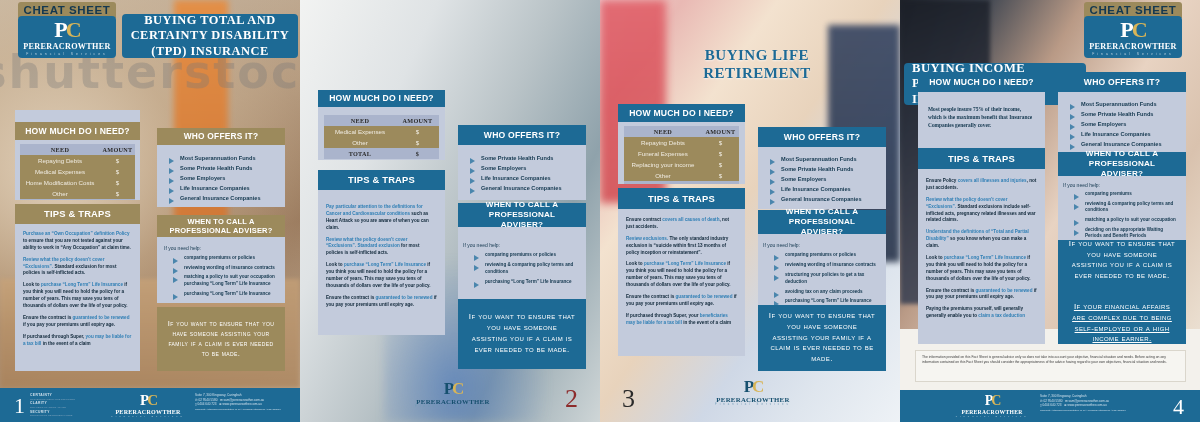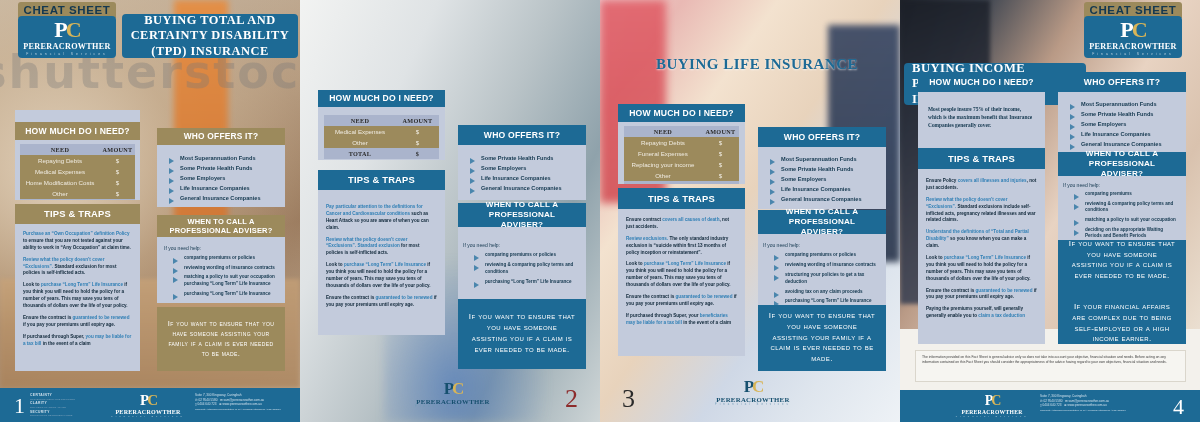--- a/index.html
+++ b/index.html
@@ -338,21 +338,21 @@
       <div class="lname" style="font-size:6.8px;margin-top:1px;color:#17506f;">PERERACROWTHER</div>
       <div class="lsub" style="font-size:2.7px;color:#6f9ab5;">Financial Services</div>
     </div>
     <div class="pagenum" style="right:22px;bottom:10px;font-size:26px;color:#8d2b2b;">2</div>
   </div>
 
   <div class="panel">
     <div class="bg bg-p3"></div>
     <div class="bg-p3-suit"></div>
 
-    <div class="title-banner plain" style="left:52px;top:50px;width:210px;height:28px;font-size:15px;color:#1d6a95;background:transparent;text-shadow:0 1px 2px rgba(255,255,255,.7);">BUYING LIFE INSURANCE</div>
+    <div class="title-banner plain" style="left:52px;top:50px;width:210px;height:28px;font-size:15px;color:#1d6a95;background:transparent;text-shadow:0 1px 2px rgba(255,255,255,.7);">BUYING LIFE RETIREMENT</div>
 
     <div class="hdr blue" style="left:18px;top:104px;width:127px;height:18px;font-size:8.6px;">HOW MUCH DO I NEED?</div>
     <div class="body" style="left:18px;top:122px;width:127px;height:62px;padding:4px 6px 3px;">
       <table class="need" style="font-size:6.2px;">
         <tbody>
             <tr>
           <th>NEED</th>
           <th>AMOUNT</th>
         </tr>
         <tr>
@@ -465,21 +465,21 @@
       <ul class="bul sm" style="font-size:4.6px;padding-left:11px;line-height:1.45;">
           <li>comparing premiums</li>
           <li>reviewing &amp; comparing policy terms and conditions</li>
           <li>matching a policy to suit your occupation</li>
           <li>deciding on the appropriate Waiting Periods and Benefit Periods</li>
         </ul>
     </div>
 
     <div class="cta blue" style="left:158px;top:240px;width:128px;height:104px;font-size:8px;padding:0 10px;">
         <div class="sc">If you want to ensure that you have someone assisting you if a claim is ever needed to be made.</div>
-        <div class="sc" style="margin-top: 20px;">If your financial affairs are complex due to being self-employed or a high income earner.</div>
+        <div class="sc" style="margin-top: 20px; text-decoration: underline;">If your financial affairs are complex due to being self-employed or a high income earner.</div>
       </div>
 
     <div class="disclaimer" style="left:15px;top:350px;width:271px;height:32px;padding:4px 6px;font-size:3.4px;">The information provided on this Fact Sheet is general advice only so does not take into account your objective, financial situation and needs. Before acting on any information contained on this Fact Sheet you should consider the appropriateness of the advice having regard to your own objectives, financial situation and needs.</div>
 
     <div class="footer" style="height:32px;">
       <div class="flogo" style="left:52px;top:4px;width:80px;">
         <div class="mono" style="font-size:14px;">P<span class="c">C</span></div>
         <div class="lname" style="font-size:5.6px;margin-top:1px;">PERERACROWTHER</div>
         <div class="lsub" style="font-size:2.3px;">Financial Services</div>
       </div>

